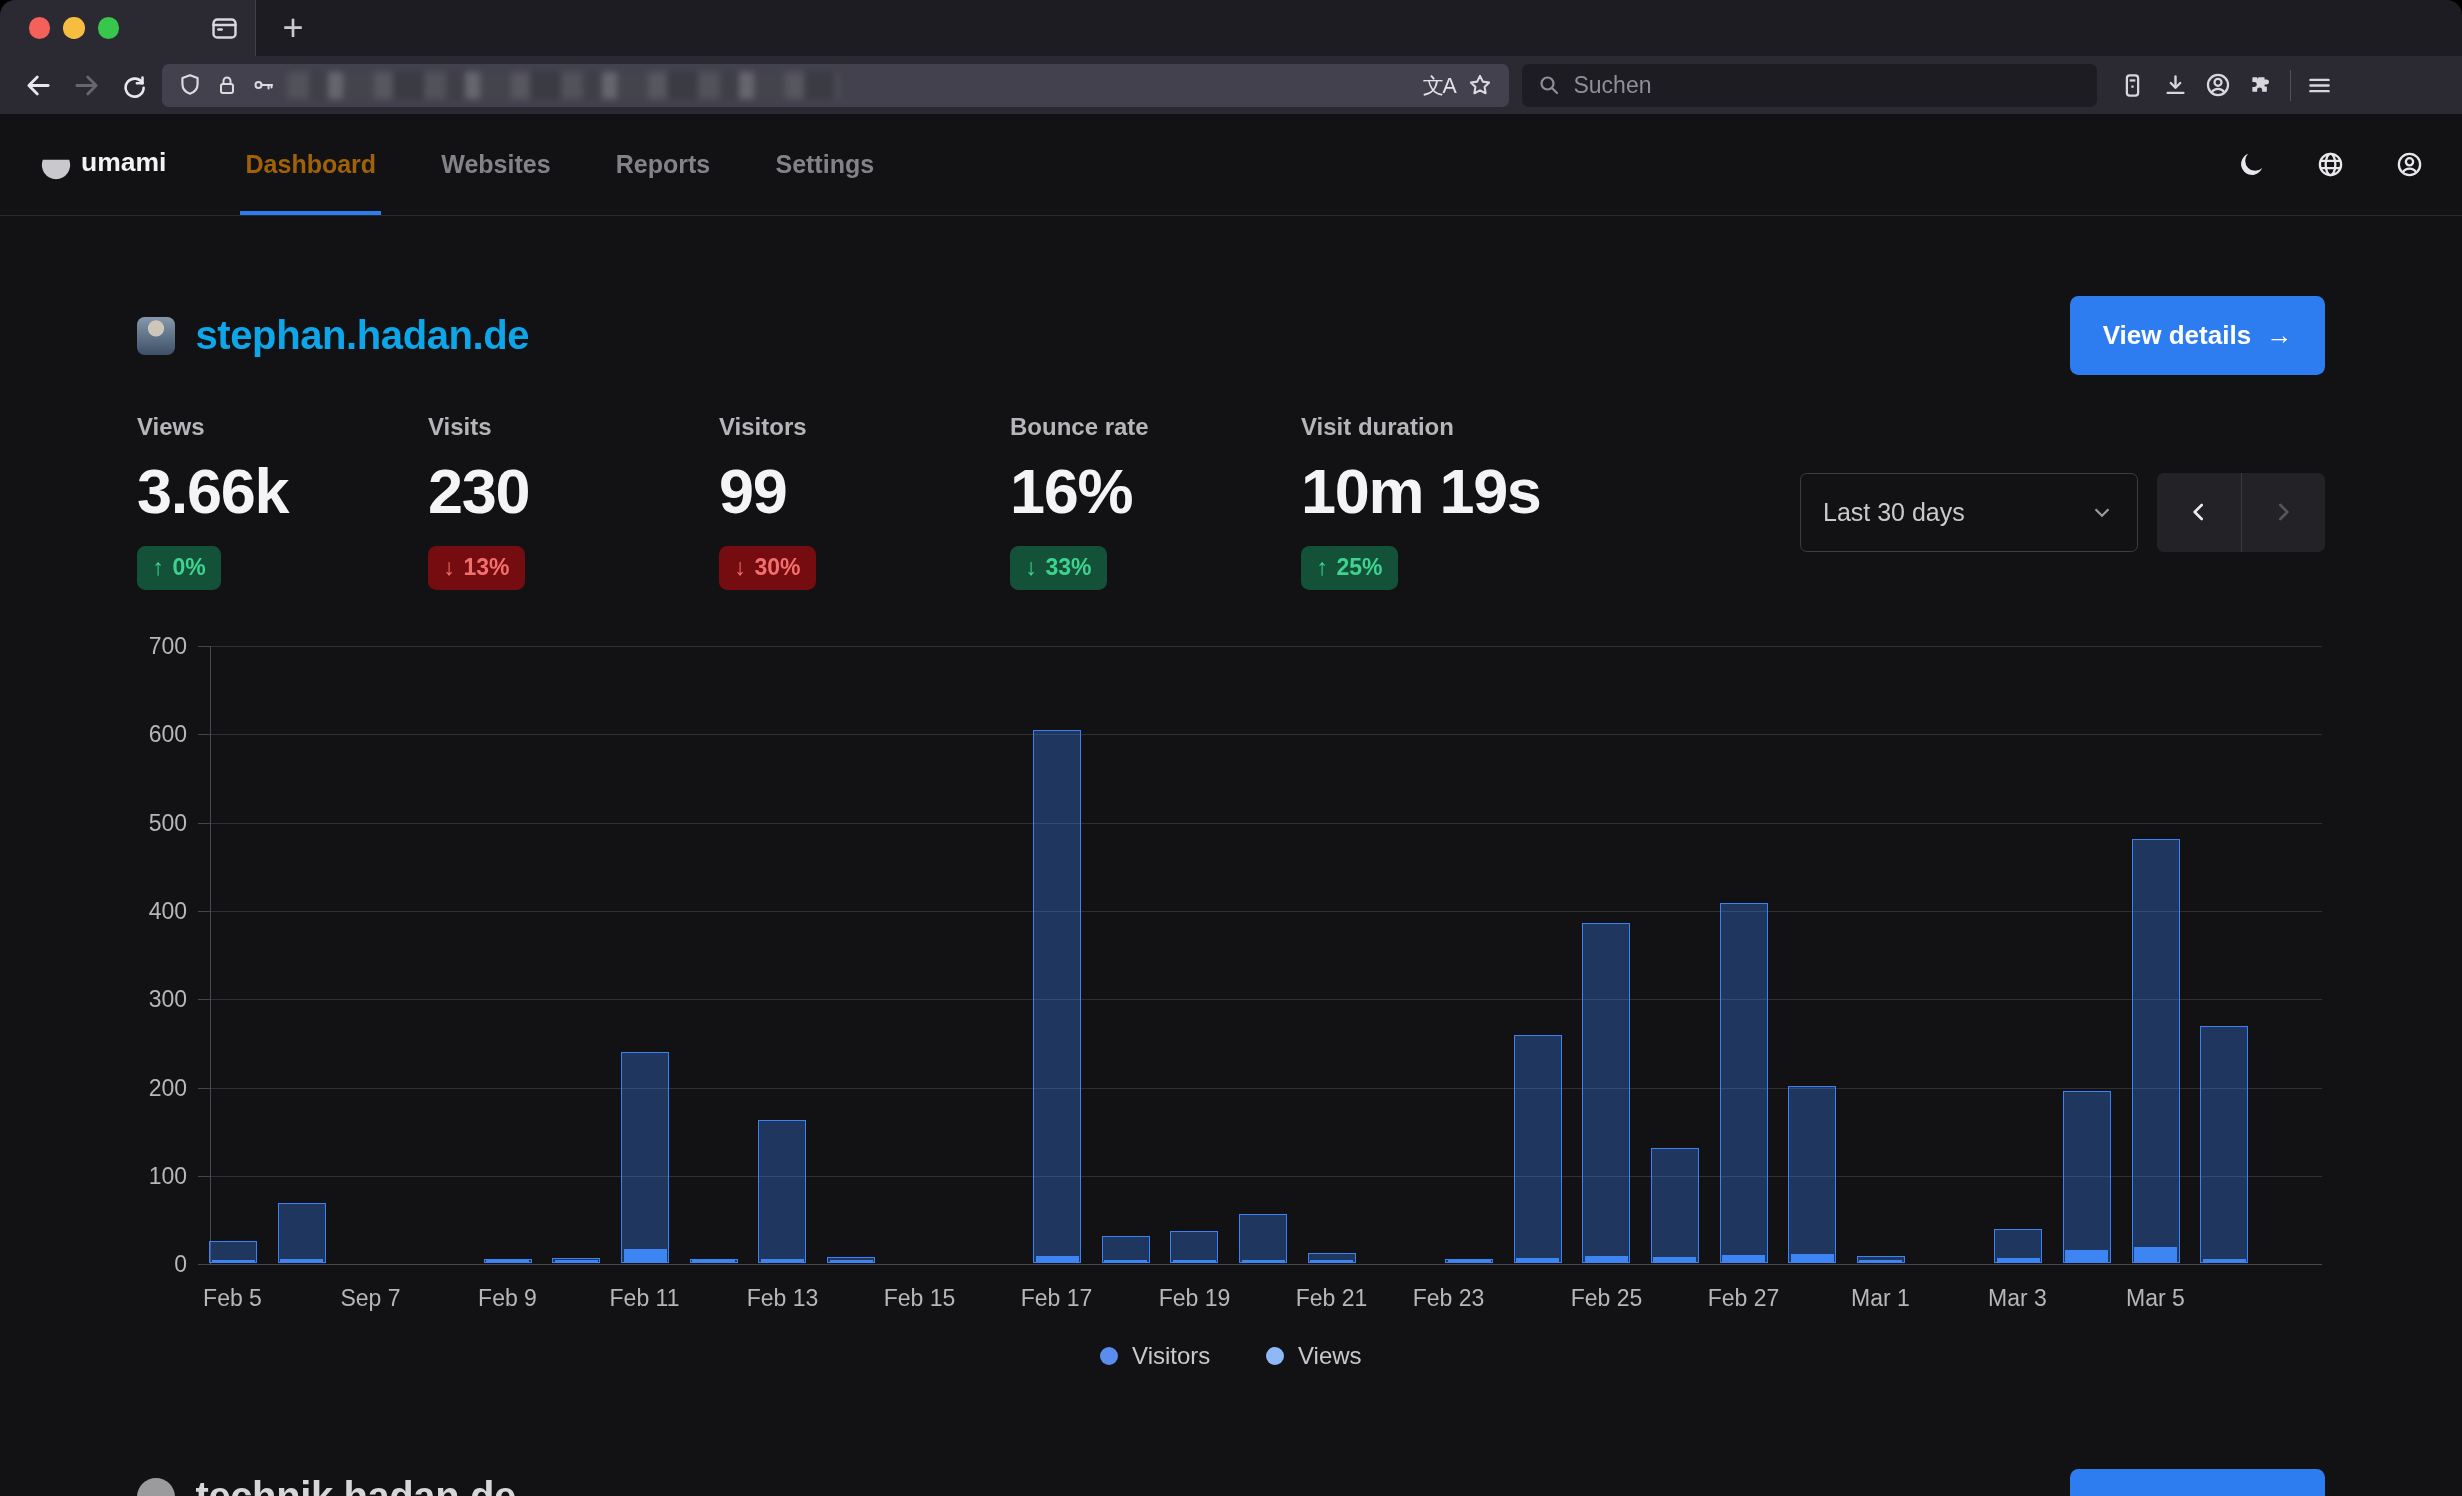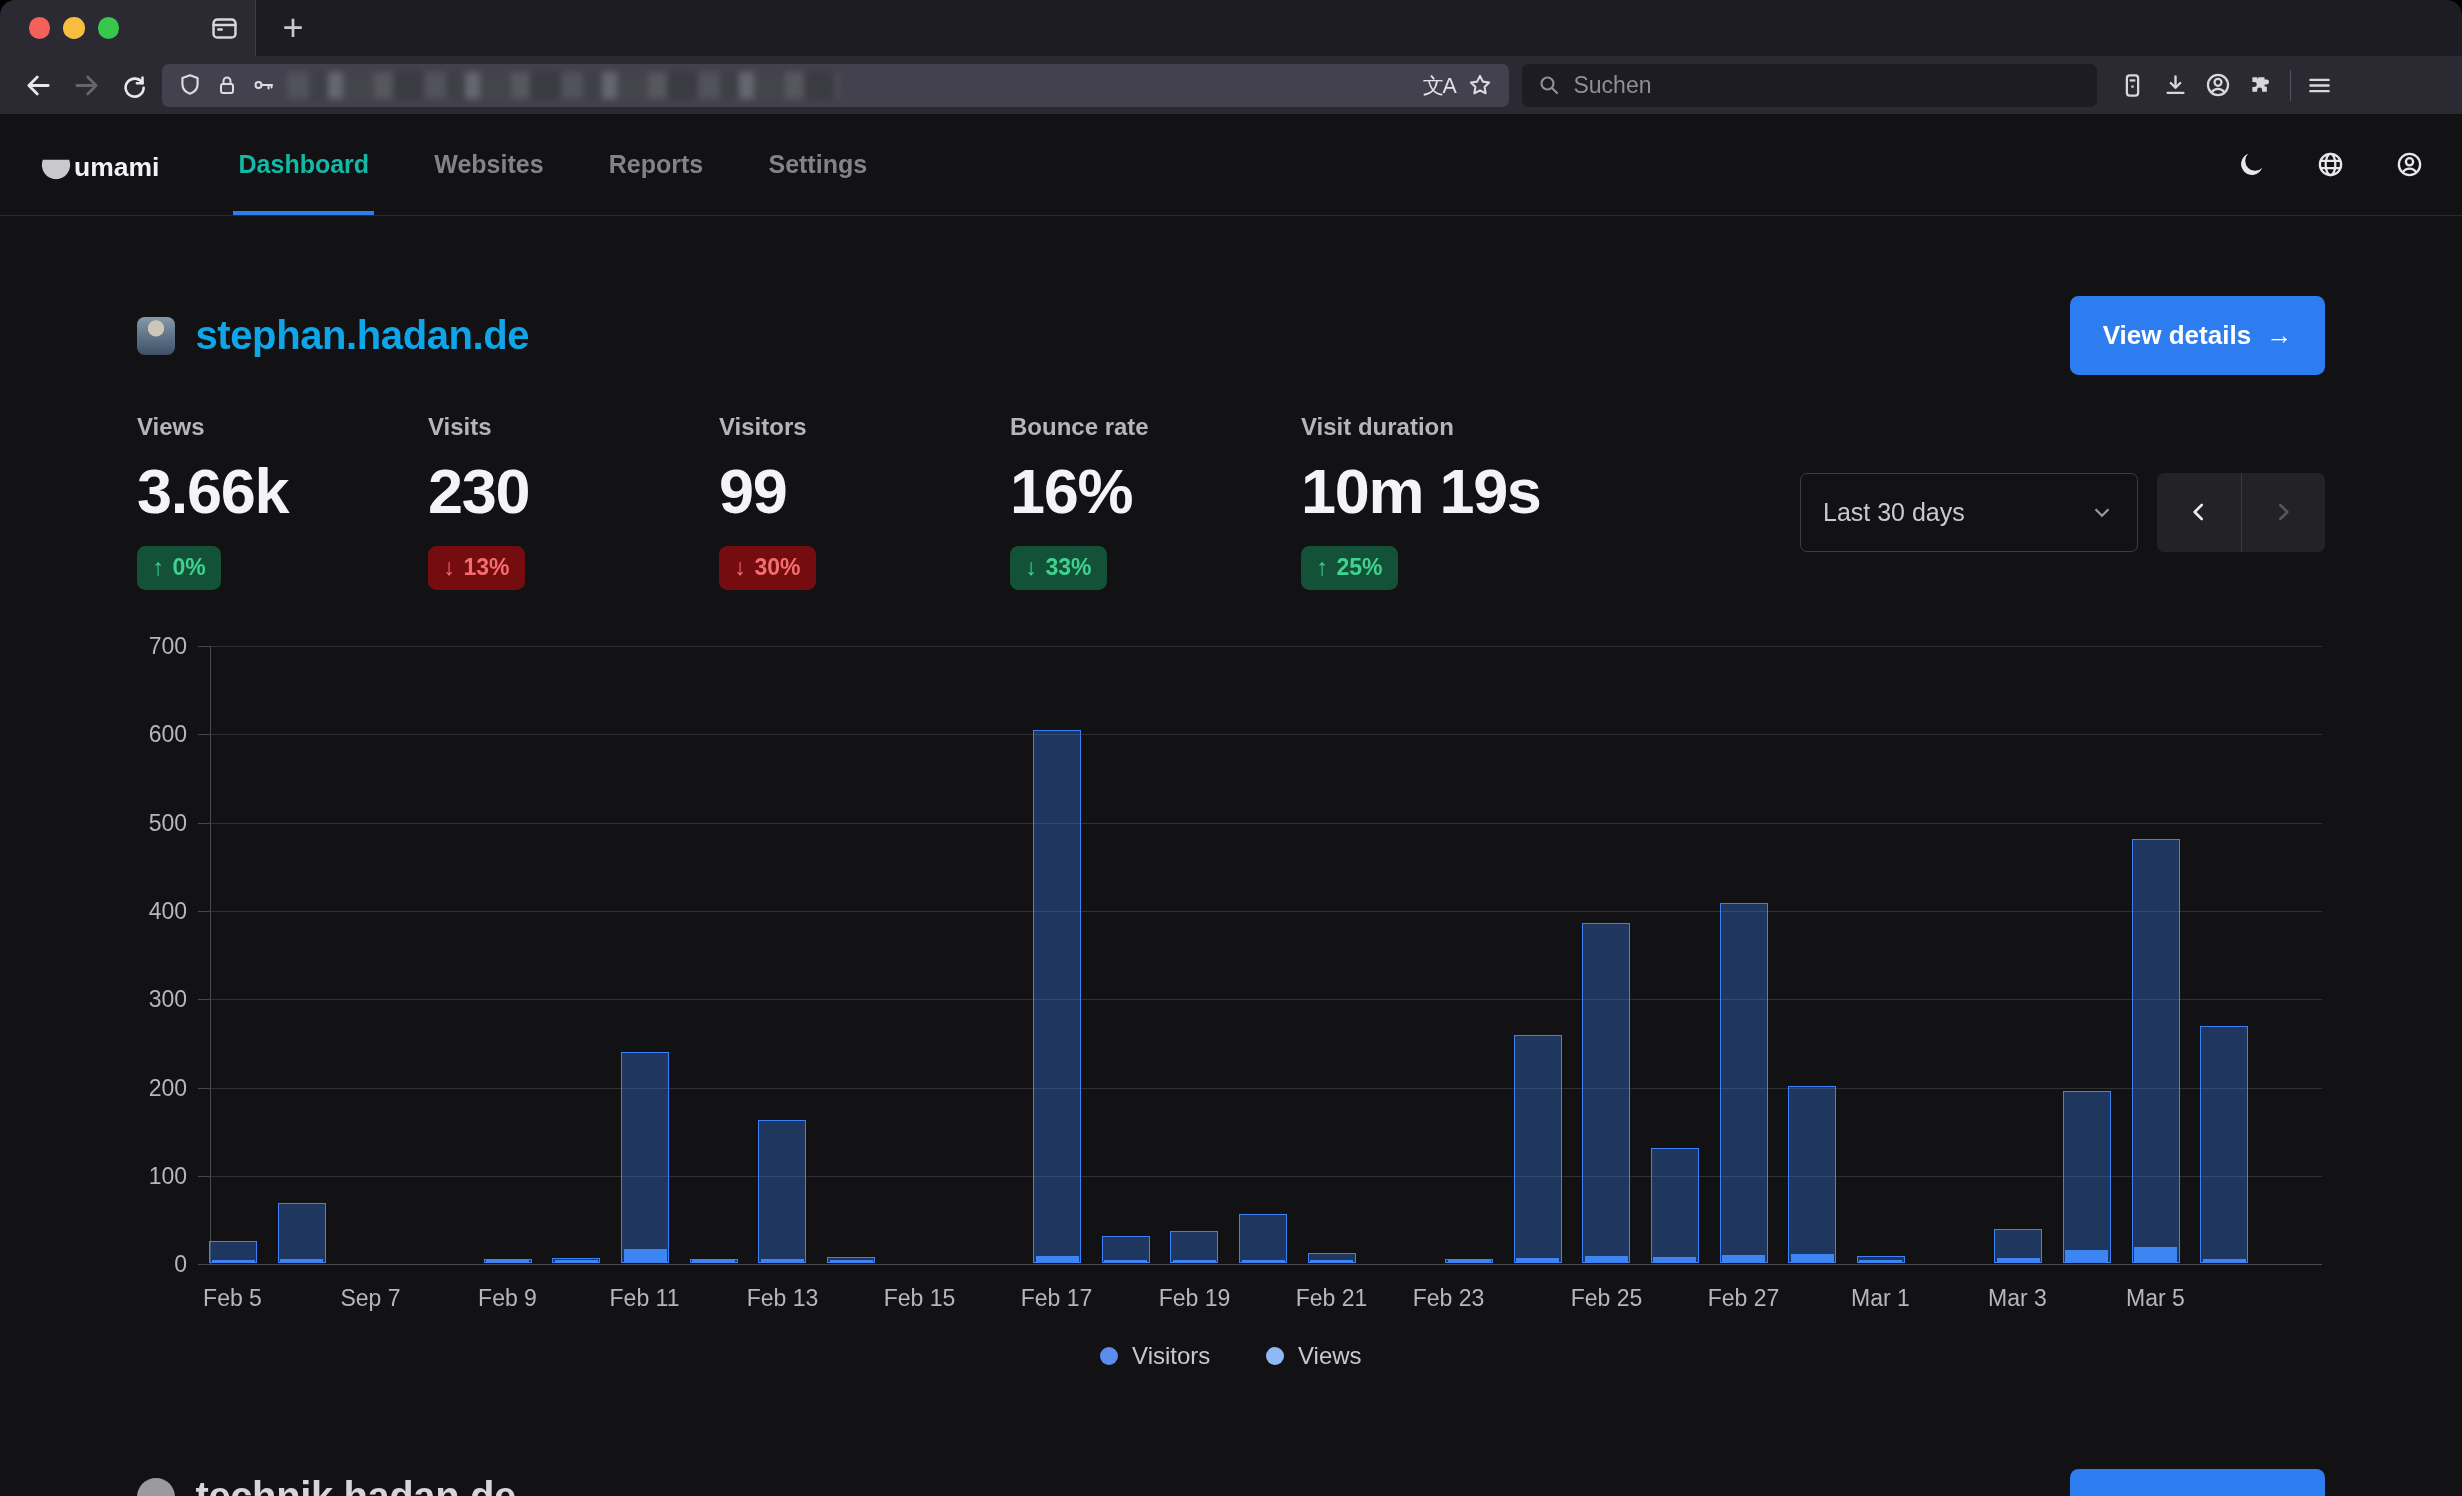--- a/index.html
+++ b/index.html
@@ -34,25 +34,25 @@
     background:repeating-linear-gradient(90deg,#55555e 0 22px,#3f3f47 22px 41px,#6d6d76 41px 56px,#45454d 56px 87px,#5b5b63 87px 106px,#3a3a42 106px 137px);
     filter:blur(3.4px); opacity:.85; max-width:872px; }
   .url-spacer { flex:1; }
   .translate-glyph { font-size:21.4px; color:#e3e3e7; letter-spacing:-1.7px; }
   .searchbar { flex:0 0 575px; height:43px; background:#1d1c22; border-radius:6.8px; display:flex; align-items:center; gap:12px; padding:0 15.4px; color:#8f8f98; font-size:23px; margin-left:5.1px; }
   .right-icons { display:flex; align-items:center; gap:15.4px; margin-left:13.7px; color:#d7d7dc; }
   .v-divider { width:0.9px; height:31px; background:#53525c; }
 
   
   .appnav { height:102px; display:flex; align-items:center; padding:0 38px; background:#121215; border-bottom:1.7px solid #29292d; }
-  .brand { display:flex; align-items:flex-end; gap:0; margin-right:74px; }
+  .brand { display:flex; align-items:flex-start; gap:7px; margin-right:74px; }
   .brand-name { color:#f2f2f4; font-size:26.5px; font-weight:800; }
   .menu { display:flex; height:100%; gap:55px; }
   .menu-item { display:flex; align-items:center; height:100%; padding:4.3px 5.1px 0 5.1px; border-bottom:4.3px solid transparent; color:#828289; font-size:25px; font-weight:700; cursor:pointer; }
-  .menu-item.active { color:#14b8a6; border-bottom-color:#2e7df0; }
+  .menu-item.active { color:#a16207; border-bottom-color:#2e7df0; }
   .nav-right { margin-left:auto; display:flex; align-items:center; gap:50px; color:#e8e8ec; }
 
   
   .content { padding:0 137px; position:relative; }
   .site-row { margin-top:80px; display:flex; align-items:center; gap:20.5px; }
   .site-favicon { width:38px; height:38px; border-radius:7.7px; flex:0 0 auto;
     background: radial-gradient(circle at 50% 30%, #cfc6ba 0 7.7px, rgba(0,0,0,0) 8.5px), linear-gradient(180deg,#8698a9 0%, #5c7186 55%, #3e4f66 100%); }
   .site-title { color:#0ea5e9; font-size:40px; font-weight:700; letter-spacing:-0.4px; }
   .btn-primary { margin-left:auto; height:79px; padding:0 32.5px; background:#2e7df0; border-radius:8.5px; color:#fff; font-size:26px; font-weight:600; display:flex; align-items:center; gap:15.4px; cursor:pointer; border:none; }
 

